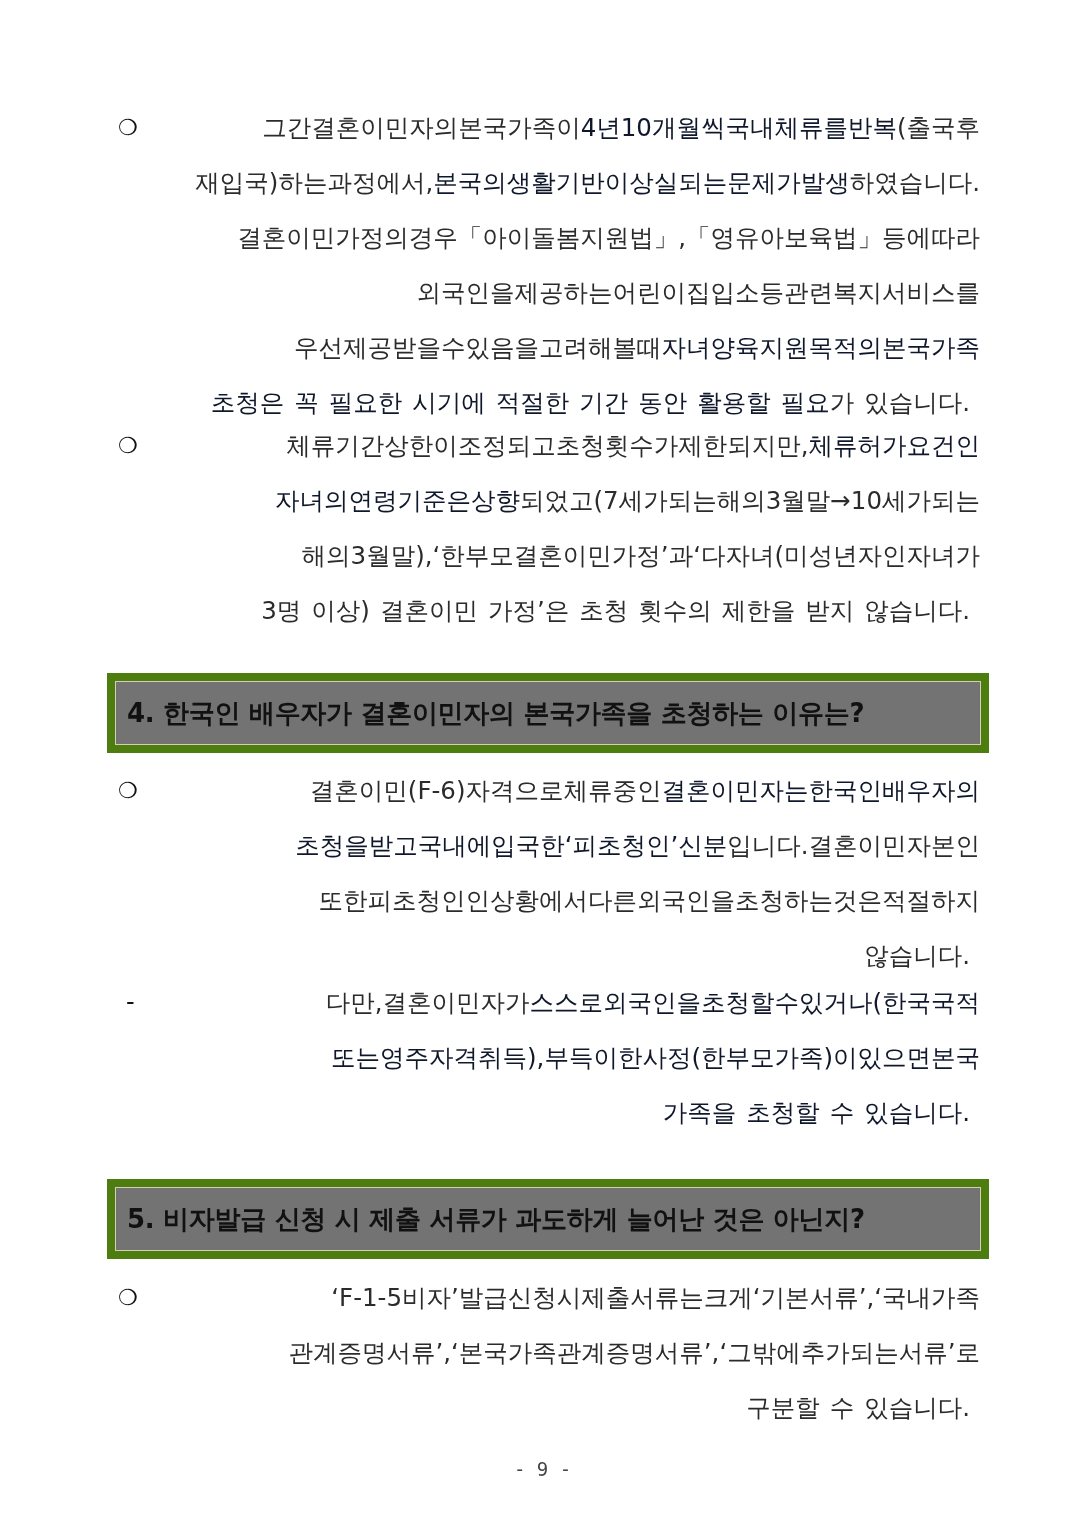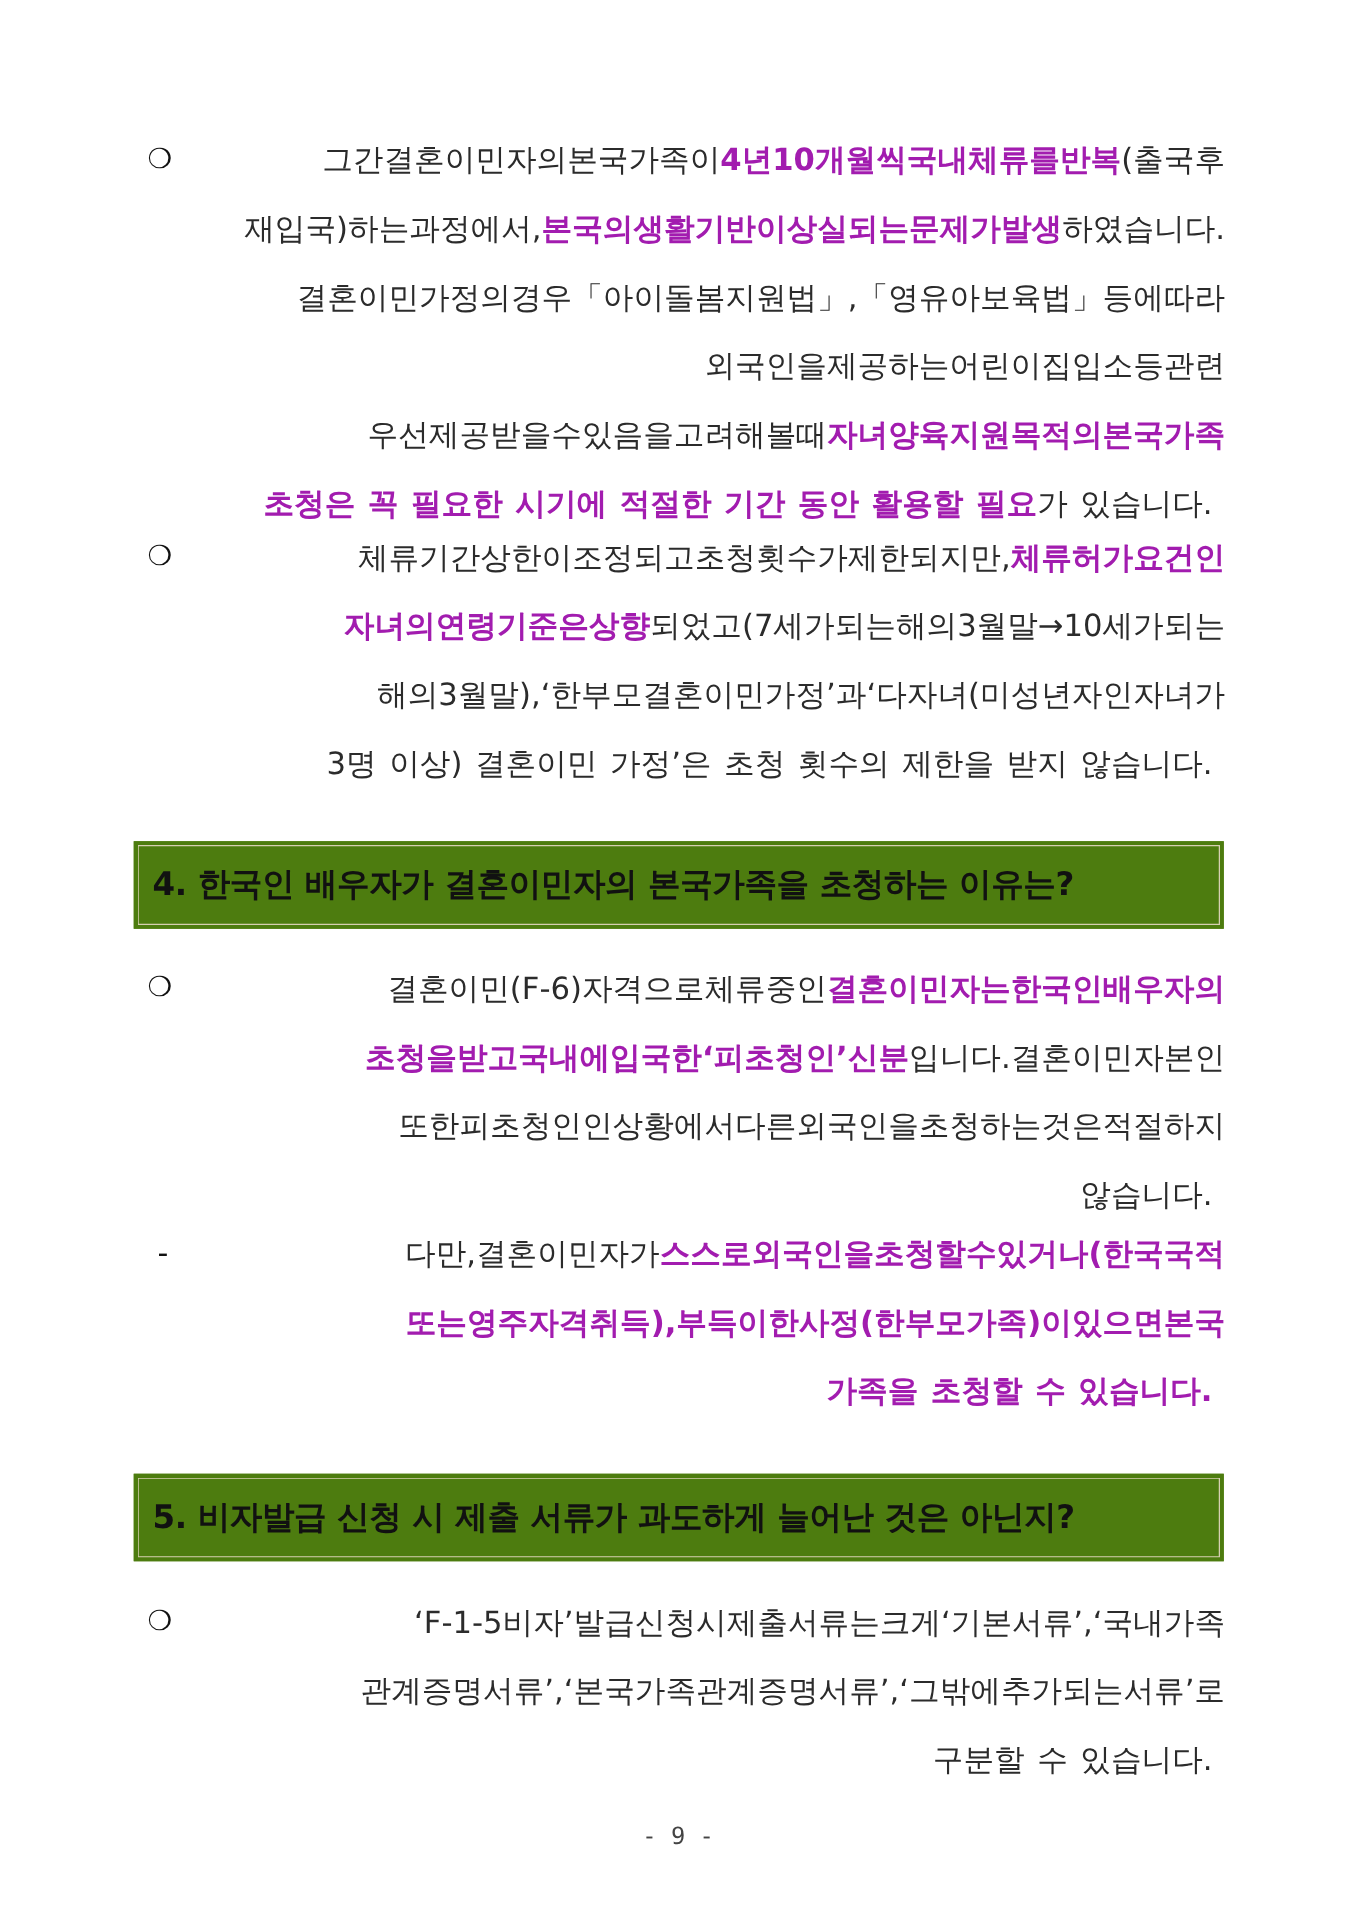--- a/index.html
+++ b/index.html
@@ -10,24 +10,24 @@
   .line { height: 55px; line-height: 55px; font-size: 24.5px; white-space: nowrap;
           display: flex; justify-content: flex-end; }
   .line.last { justify-content: flex-end; }
   .line.last span + span::before { content: ""; }
   .indent { padding-left: 39px; }
   .bullet { position: absolute; left: 0; top: 0; width: 39px; height: 55px; line-height: 55px;
             font-size: 22px; color: #111; }
   .dash { position: absolute; left: 8px; top: 0; width: 30px; height: 55px; line-height: 55px;
           font-size: 24px; color: #111; }
   .line .w { display: inline-block; }
-  .b { font-weight: bold; color: #a21caf; margin-top: 13px; }
+  .b { font-weight: normal; color: #0f172a; margin-top: 13px; }
   .line.last .w { margin-right: 10px; }
   .heading-box { position: absolute; left: 107px; width: 866px; height: 64px;
-                 background: #4d7c0f; border: 3px solid #4d7c0f;
+                 background: #737373; border: 8px solid #4d7c0f;
                  box-shadow: 0 0 0 1px #d6cfb1 inset; }
   .heading-text { position: absolute; left: 12px; top: 0; height: 64px; line-height: 64px;
                   font-size: 26px; font-weight: bold; color: #111; white-space: nowrap;
                   letter-spacing: -0.3px; }
   .page-number { position: absolute; left: 0; width: 1085px; top: 1458px; text-align: center;
                  font-size: 19px; color: #444; font-family: "DejaVu Sans Mono", monospace; }
 </style>
 </head>
 <body>
 
@@ -64,20 +64,21 @@
         <span class="w"><span>등에</span></span>
         <span class="w"><span>따라</span></span>
       </div>
       <div class="line indent">
         <span class="w"><span>외국인을</span></span>
         <span class="w"><span>제공하는</span></span>
         <span class="w"><span>어린이집</span></span>
         <span class="w"><span>입소</span></span>
         <span class="w"><span>등</span></span>
         <span class="w"><span>관련</span></span>
+        <span class="w"><span>복지서비스를</span></span>
       </div>
       <div class="line indent">
         <span class="w"><span>우선</span></span>
         <span class="w"><span>제공받을</span></span>
         <span class="w"><span>수</span></span>
         <span class="w"><span>있음을</span></span>
         <span class="w"><span>고려해</span></span>
         <span class="w"><span>볼</span></span>
         <span class="w"><span>때</span></span>
         <span class="w"><span class="b">자녀</span></span>

